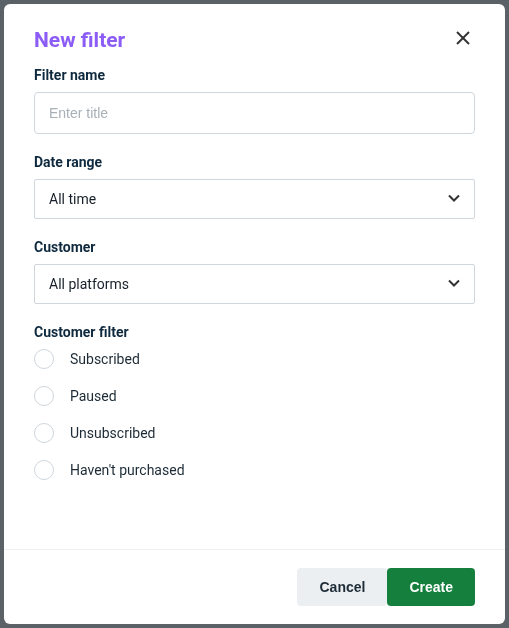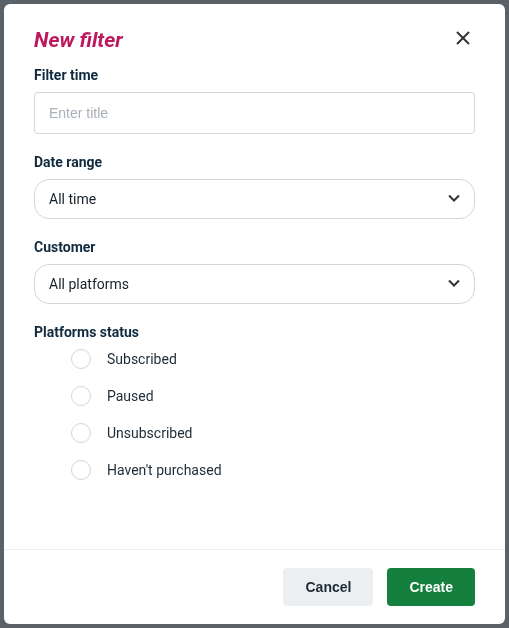--- a/index.html
+++ b/index.html
@@ -21,22 +21,21 @@
     }
     .modal-header {
       display: flex;
       justify-content: space-between;
       align-items: center;
       padding: 22px 30px 4px 30px;
     }
     .modal-title {
       font-size: 21px;
       font-weight: 700;
-      color: #be185d;
-      font-style: italic;
+      color: #8b5cf6;
     }
     .close-btn {
       background: none;
       border: none;
       cursor: pointer;
       padding: 4px;
       display: flex;
       align-items: center;
       justify-content: center;
     }
@@ -66,21 +65,21 @@
     }
     .text-input::placeholder { color: #a8b0b8; }
     .select-wrap {
       position: relative;
       width: 100%;
     }
     .select-input {
       width: 100%;
       height: 40px;
       border: 1px solid #cfd6dd;
-      border-radius: 15px;
+      border-radius: 2px;
       padding: 0 40px 0 14px;
       font-size: 14px;
       color: #17202a;
       background: #fff;
       cursor: pointer;
       display: flex;
       align-items: center;
     }
     .chevron {
       position: absolute;
@@ -89,39 +88,37 @@
       transform: translateY(-50%);
       pointer-events: none;
     }
     .chevron svg { width: 14px; height: 14px; stroke: #333; stroke-width: 2; fill: none; }
     .radio-list { display: flex; flex-direction: column; gap: 17px; margin-top: 4px; }
     .radio-item {
       display: flex;
       align-items: center;
       gap: 16px;
       cursor: pointer;
-      margin-left: 37px;
     }
     .radio-circle {
       width: 20px;
       height: 20px;
       border: 1.5px solid #cfd6dd;
       border-radius: 50%;
       flex-shrink: 0;
     }
     .radio-label {
       font-size: 14px;
       color: #1c2b36;
     }
     .modal-footer {
       border-top: 1px solid #eef1f4;
       padding: 18px 30px;
       display: flex;
       justify-content: flex-end;
-      gap: 14px;
     }
     .btn {
       height: 38px;
       padding: 0 22px;
       border-radius: 4px;
       font-size: 14px;
       font-weight: 700;
       border: none;
       cursor: pointer;
     }
@@ -146,21 +143,21 @@
             <line x1="2" y1="2" x2="14" y2="14"></line>
             <line x1="14" y1="2" x2="2" y2="14"></line>
           </svg>
       </span>
     </button>
   </div>
 
   <div class="modal-body">
 
     <div class="field-group">
-      <label class="field-label">Filter time</label>
+      <label class="field-label">Filter name</label>
       <input type="text" class="text-input" placeholder="Enter title" style="">
     </div>
 
     <div class="field-group">
       <label class="field-label">Date range</label>
       <div class="select-wrap">
         <div class="select-input">
           <span>All time</span>
         </div>
         <span class="chevron">
@@ -179,21 +176,21 @@
         </div>
         <span class="chevron">
           <svg viewBox="0 0 14 14">
               <polyline points="2,5 7,10 12,5"></polyline>
             </svg>
         </span>
       </div>
     </div>
 
     <div class="field-group">
-      <label class="field-label">Platforms status</label>
+      <label class="field-label">Customer filter</label>
       <div class="radio-list">
         <div class="radio-item">
           <span class="radio-circle"></span>
           <span class="radio-label">Subscribed</span>
         </div>
         <div class="radio-item">
           <span class="radio-circle"></span>
           <span class="radio-label">Paused</span>
         </div>
         <div class="radio-item">

